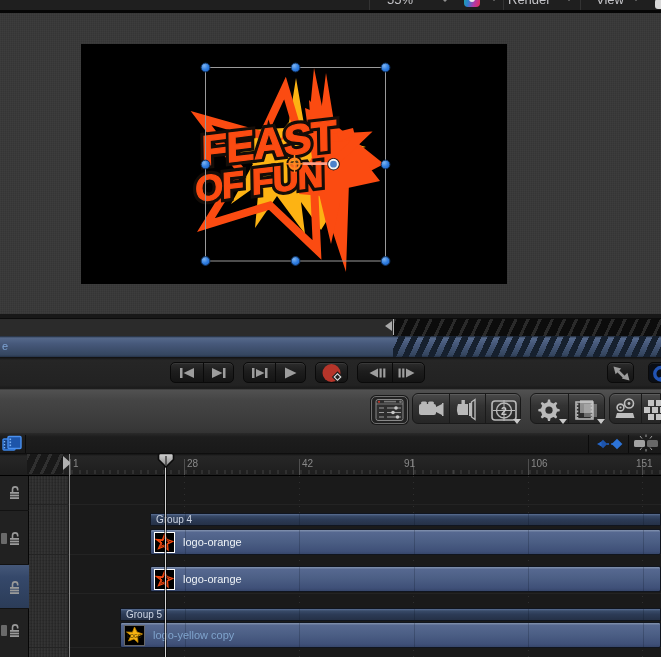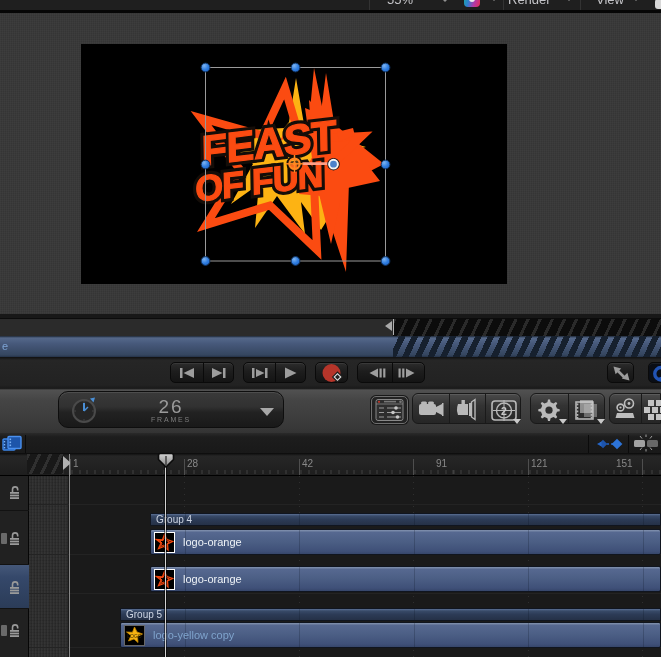--- a/index.html
+++ b/index.html
@@ -209,37 +209,20 @@
   </div>
   <div class="tbtn" style="left:648px;width:20px;background:#0a0e16">
     <svg width="13" height="21" viewBox="0 0 13 21">
           <path d="M12 4.5 A 6.2 6.2 0 0 0 12 17" fill="none" stroke="#2153b4" stroke-width="3.4"></path>
           <path d="M9 15 L14 13 L13 18.5 Z" fill="#2153b4"></path>
         </svg>
   </div>
 </div>
 
 <div id="toolrow" class="abs">
-  <div id="pill">
-    <svg width="34" height="32" viewBox="0 0 34 32" style="position:absolute;left:8px;top:2px">
-      <circle cx="17" cy="17" r="11" fill="#252525" stroke="#4a4a4a" stroke-width="2"></circle>
-      <g stroke="#444" stroke-width="1">
-            <line x1="17" y1="6.5" x2="17" y2="9"></line>
-            <line x1="17" y1="25" x2="17" y2="27.5"></line>
-            <line x1="6.5" y1="17" x2="9" y2="17"></line>
-            <line x1="25" y1="17" x2="27.5" y2="17"></line>
-          </g>
-      <line x1="17" y1="17" x2="17" y2="9" stroke="#4a8fd6" stroke-width="2"></line>
-      <line x1="17" y1="17" x2="21" y2="13" stroke="#4a8fd6" stroke-width="1.4"></line>
-      <path d="M23 4.5 L28 3.5 L26.5 8.5 Z" fill="#4a8fd6"></path>
-    </svg>
-    <div class="num">26</div>
-    <div class="fr">FRAMES</div>
-    <div class="arr"></div>
-  </div>
 
   <div style="position:absolute;left:371px;top:8px;width:37px;height:28px;border-radius:5px;background:#232323;border:1px solid #6e6e6e;box-shadow:0 0 0 1px #191919">
     <svg width="35" height="26" viewBox="0 0 35 26">
       <rect x="4" y="2.5" width="27" height="21" rx="2" fill="#2e2e2e" stroke="#888" stroke-width="1"></rect>
       <line x1="4" y1="7" x2="31" y2="7" stroke="#888" stroke-width="0.8"></line>
       <circle cx="7" cy="4.8" r="1.1" fill="#c0392b"></circle>
       <rect x="12" y="3.8" width="12" height="1.6" fill="#777"></rect>
       <circle cx="28.5" cy="4.8" r="1.3" fill="#777"></circle>
       <g stroke="#9a9a9a" stroke-width="1">
         <line x1="7" y1="11" x2="12" y2="11"></line>
@@ -381,25 +364,25 @@
   <div style="position:absolute;left:69px;top:1px;width:1px;height:22px;background:#8a8a8a"></div>
   <div style="position:absolute;left:63px;top:3px;width:0;height:0;border-top:7px solid transparent;border-bottom:7px solid transparent;border-left:8px solid #b0b0b0"></div>
   <div style="position:absolute;left:70px;top:17px;width:591px;height:4px;background-image:repeating-linear-gradient(90deg,#404040 0 1px,transparent 1px 7.63px);background-position:1.5px 0"></div>
   <div class="mtick" style="left:70px"></div>
       <span class="lab" style="left:73px">1</span>
   <div class="mtick" style="left:184px"></div>
       <span class="lab" style="left:187px">28</span>
   <div class="mtick" style="left:299px"></div>
       <span class="lab" style="left:302px">42</span>
   <div class="mtick" style="left:413px"></div>
-      <span class="lab" style="left:436px">91</span>
+      <span class="lab" style="left:404px">91</span>
   <div class="mtick" style="left:528px"></div>
-      <span class="lab" style="left:531px">121</span>
+      <span class="lab" style="left:531px">106</span>
   <div class="mtick" style="left:642px"></div>
-      <span class="lab" style="left:616px">151</span>
+      <span class="lab" style="left:636px">151</span>
 </div>
 
 <div id="tracks" class="abs">
   <div id="gutter"></div>
   <div style="position:absolute;left:29px;top:28px;width:632px;height:1px;background:#232323"></div>
   <div style="position:absolute;left:29px;top:78px;width:632px;height:1px;background:#232323"></div>
   <div style="position:absolute;left:29px;top:117px;width:632px;height:1px;background:#232323"></div>
   <div style="position:absolute;left:29px;top:171px;width:632px;height:1px;background:#232323"></div>
   <div class="gridline" style="left:184px"></div>
   <div class="gridline" style="left:299px"></div>

